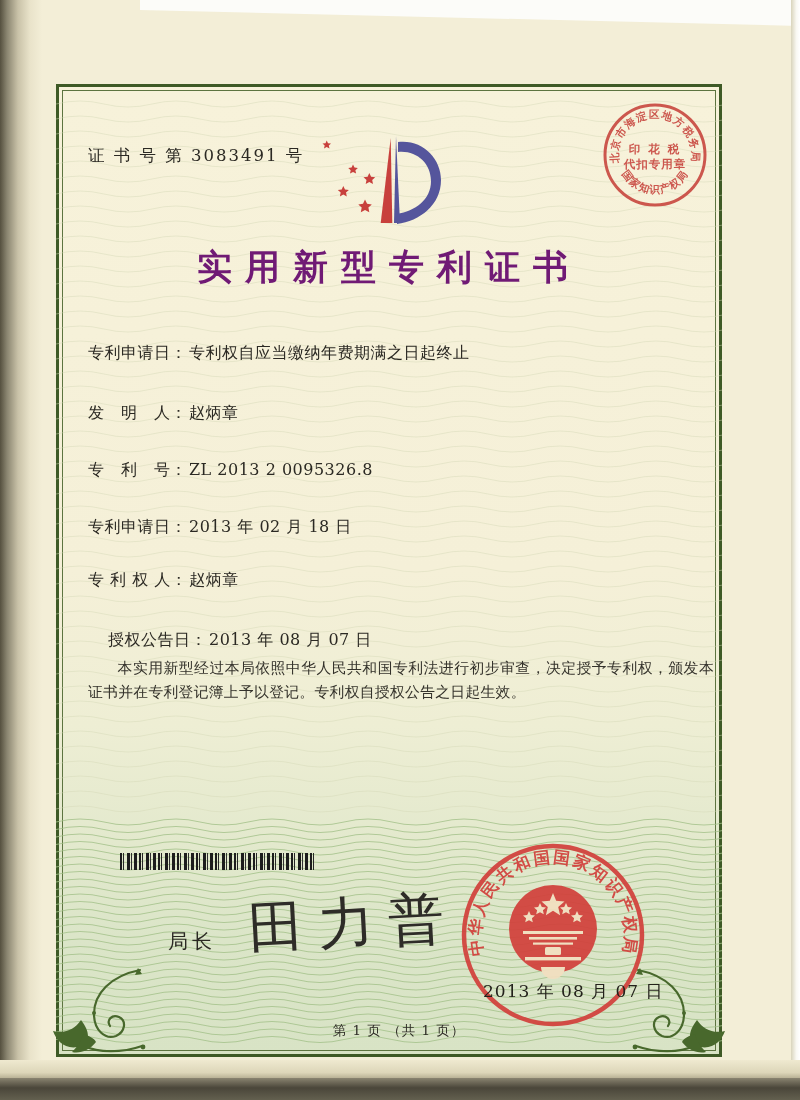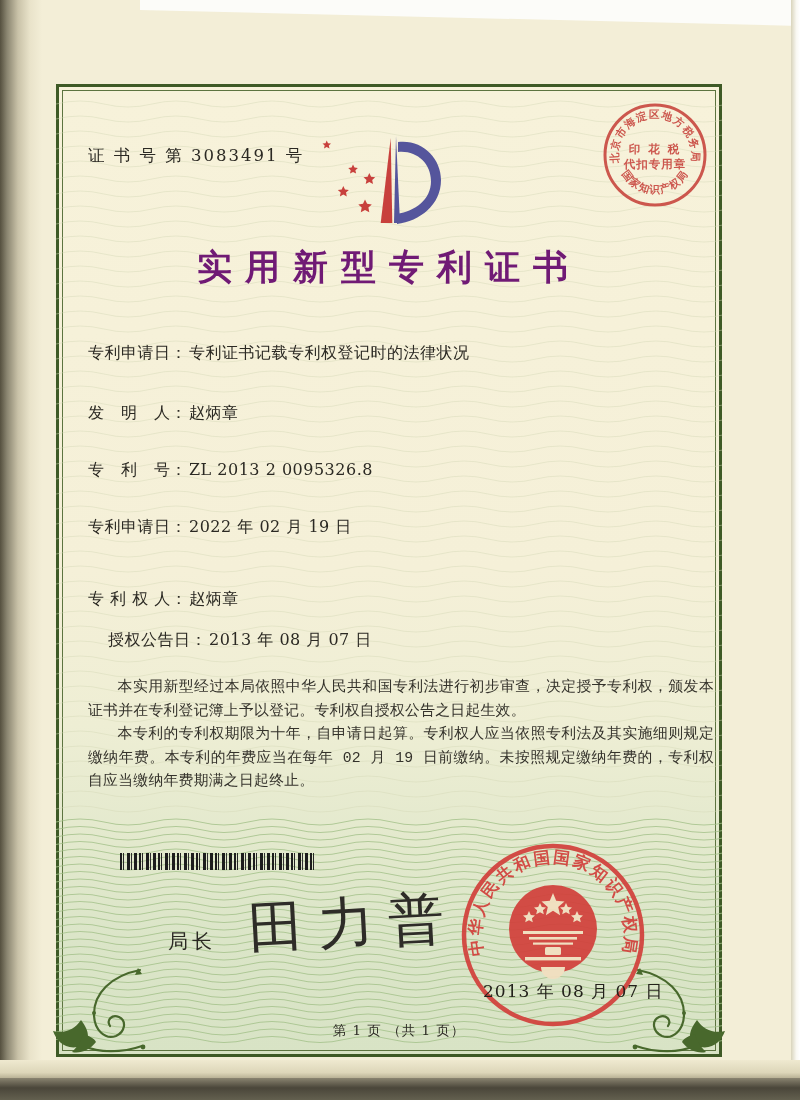--- a/index.html
+++ b/index.html
@@ -35,24 +35,24 @@
 
   .logo { position:absolute; left:318px; top:126px; width:150px; height:108px; }
 
   .tax-stamp { position:absolute; left:593px; top:93px; width:124px; height:124px; opacity:.92; }
 
   .title { position:absolute; left:0; top:244px; width:778px; text-align:center;
     font-size:35px; font-weight:bold; letter-spacing:13px; color:#701a75; }
 
   .field-row { position:absolute; left:88px; font-size:16px; color:#2b2923; letter-spacing:.5px; white-space:nowrap; }
   .f0 { top:343px; } .f1 { top:403px; } .f2 { top:460px; }
-  .f3 { top:517px; } .f4 { top:589px; } .f5 { top:630px;margin-left:20px; }
+  .f3 { top:517px; } .f4 { top:570px; } .f5 { top:630px;margin-left:20px; }
   .field-row .val { margin-left:2px; }
 
-  .paragraphs { position:absolute; left:88px; top:676px; width:626px;font-family:Liberation Mono, monospace; }
+  .paragraphs { position:absolute; left:88px; top:656px; width:626px; }
   .paragraphs p { font-size:14.8px; line-height:23.5px; text-indent:2em;
     color:#34322b; text-align:justify; letter-spacing:.3px; }
 
   .barcode { position:absolute; left:120px; top:853px; width:196px; height:17px;
     background:repeating-linear-gradient(90deg,
       #1d1d1d 0 2px, rgba(0,0,0,0) 2px 3px,
       #262626 3px 4px, rgba(0,0,0,0) 4px 7px,
       #1d1d1d 7px 10px, rgba(0,0,0,0) 10px 11px,
       #303030 11px 12px, rgba(0,0,0,0) 12px 14px,
       #1d1d1d 14px 17px, rgba(0,0,0,0) 17px 19px); }
@@ -224,30 +224,29 @@
   </text>
   <text font-size="10.5" fill="#c94a42" letter-spacing="1" font-weight="bold">
     <textPath href="#txBot" startOffset="50%" text-anchor="middle">国家知识产权局</textPath>
   </text>
   <text x="62" y="60" font-size="11.5" fill="#c94a42" text-anchor="middle" font-weight="bold" letter-spacing="2">印 花 税</text>
   <text x="62" y="75" font-size="11.5" fill="#c94a42" text-anchor="middle" font-weight="bold" letter-spacing="1">代扣专用章</text>
 </svg>
 
 <div class="title">实用新型专利证书</div>
 
-<div class="field-row f0"><span class="lab">专利申请日：</span><span class="val">专利证书记载专利权登记时的法律状况</span></div>
+<div class="field-row f0"><span class="lab">专利申请日：</span><span class="val">专利权自应当缴纳年费期满之日起终止</span></div>
 <div class="field-row f1"><span class="lab">发　明　人：</span><span class="val">赵炳章</span></div>
 <div class="field-row f2"><span class="lab">专　利　号：</span><span class="val">ZL 2013 2 0095326.8</span></div>
-<div class="field-row f3"><span class="lab">专利申请日：</span><span class="val">2022 年 02 月 19 日</span></div>
+<div class="field-row f3"><span class="lab">专利申请日：</span><span class="val">2013 年 02 月 18 日</span></div>
 <div class="field-row f4"><span class="lab">专 利 权 人：</span><span class="val">赵炳章</span></div>
 <div class="field-row f5"><span class="lab">授权公告日：</span><span class="val">2013 年 08 月 07 日</span></div>
 
 <div class="paragraphs">
   <p>本实用新型经过本局依照中华人民共和国专利法进行初步审查，决定授予专利权，颁发本证书并在专利登记簿上予以登记。专利权自授权公告之日起生效。</p>
-  <p>本专利的专利权期限为十年，自申请日起算。专利权人应当依照专利法及其实施细则规定缴纳年费。本专利的年费应当在每年 02 月 19 日前缴纳。未按照规定缴纳年费的，专利权自应当缴纳年费期满之日起终止。</p>
 </div>
 
 <div class="barcode"></div>
 
 <div class="signer">局长</div>
 <div class="signature">田力普</div>
 
 <svg class="seal" viewBox="0 0 216 216">
   <defs>
     <path id="sealArc" d="M 42.7 138.4 A 72 72 0 1 1 173.2 138.4" fill="none"></path>

